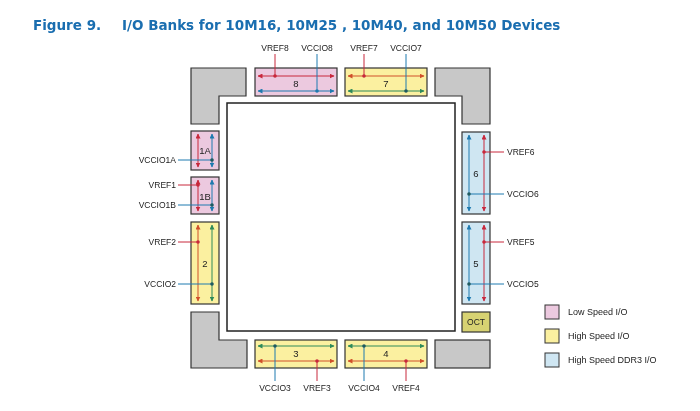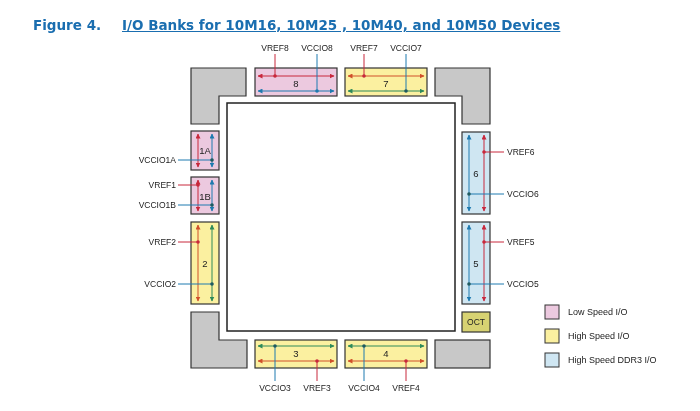--- a/index.html
+++ b/index.html
@@ -1,31 +1,31 @@
 <!DOCTYPE html>
 <html><head>
 <meta charset="utf-8">
 <style>
   html, body { margin: 0; padding: 0; background: #ffffff; }
   body { width: 700px; height: 411px; position: relative; overflow: hidden;
          font-family: "Liberation Sans", sans-serif; }
   .title-row { position: absolute; top: 17px; left: 33px; height: 22px;
                color: #1a6eb0; font-family: "DejaVu Sans", sans-serif; font-weight: bold; font-size: 13.5px; }
   .title-row .fig { position: absolute; left: 0; top: 0; white-space: nowrap; }
-  .title-row .cap { position: absolute; left: 89px; top: 0; white-space: nowrap; text-decoration: underline; }
+  .title-row .cap { position: absolute; left: 89px; top: 0; white-space: nowrap; }
   svg { position: absolute; left: 0; top: 0; }
   .lbl { font-family: "Liberation Sans", sans-serif; font-size: 8.5px; fill: #222; }
   .bank-num { font-family: "Liberation Sans", sans-serif; font-size: 9.5px; fill: #222; }
   .legend-txt { font-family: "Liberation Sans", sans-serif; font-size: 9px; fill: #222; }
 </style>
 </head>
 <body>
 
 <div class="title-row">
-  <span class="fig">Figure 4.</span>
+  <span class="fig">Figure 9.</span>
   <span class="cap">I/O Banks for 10M16, 10M25 , 10M40, and 10M50 Devices</span>
 </div>
 
 <svg width="700" height="411" viewBox="0 0 700 411">
   <defs>
     <marker id="arR" markerWidth="5" markerHeight="5" refX="4.5" refY="2.5" orient="auto">
         <path d="M0,0 L5,2.5 L0,5 z" fill="#c8283c"></path>
       </marker>
     <marker id="arB" markerWidth="5" markerHeight="5" refX="4.5" refY="2.5" orient="auto">
         <path d="M0,0 L5,2.5 L0,5 z" fill="#1f7ab0"></path>

